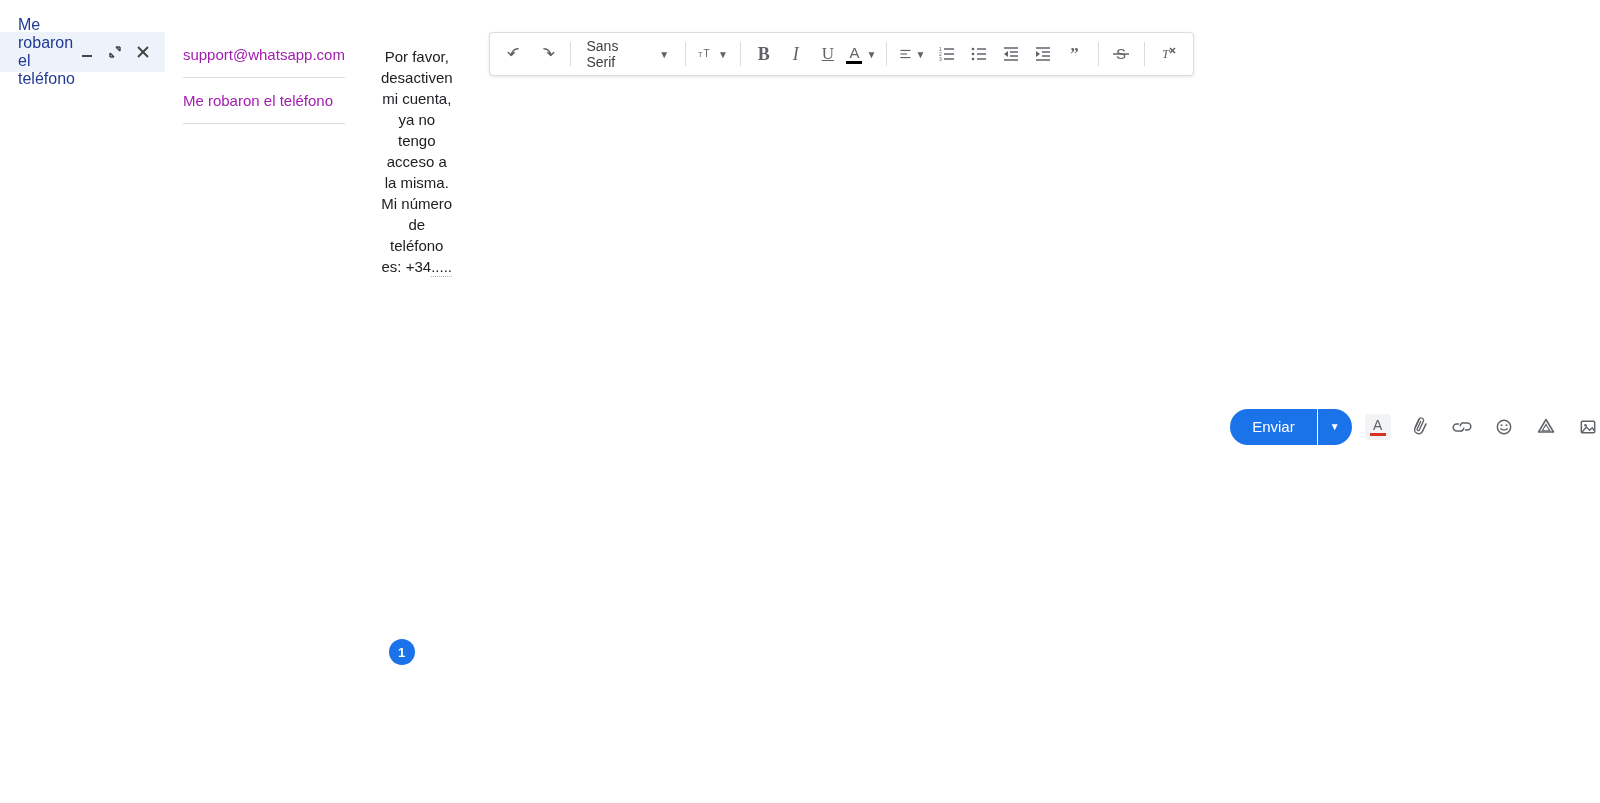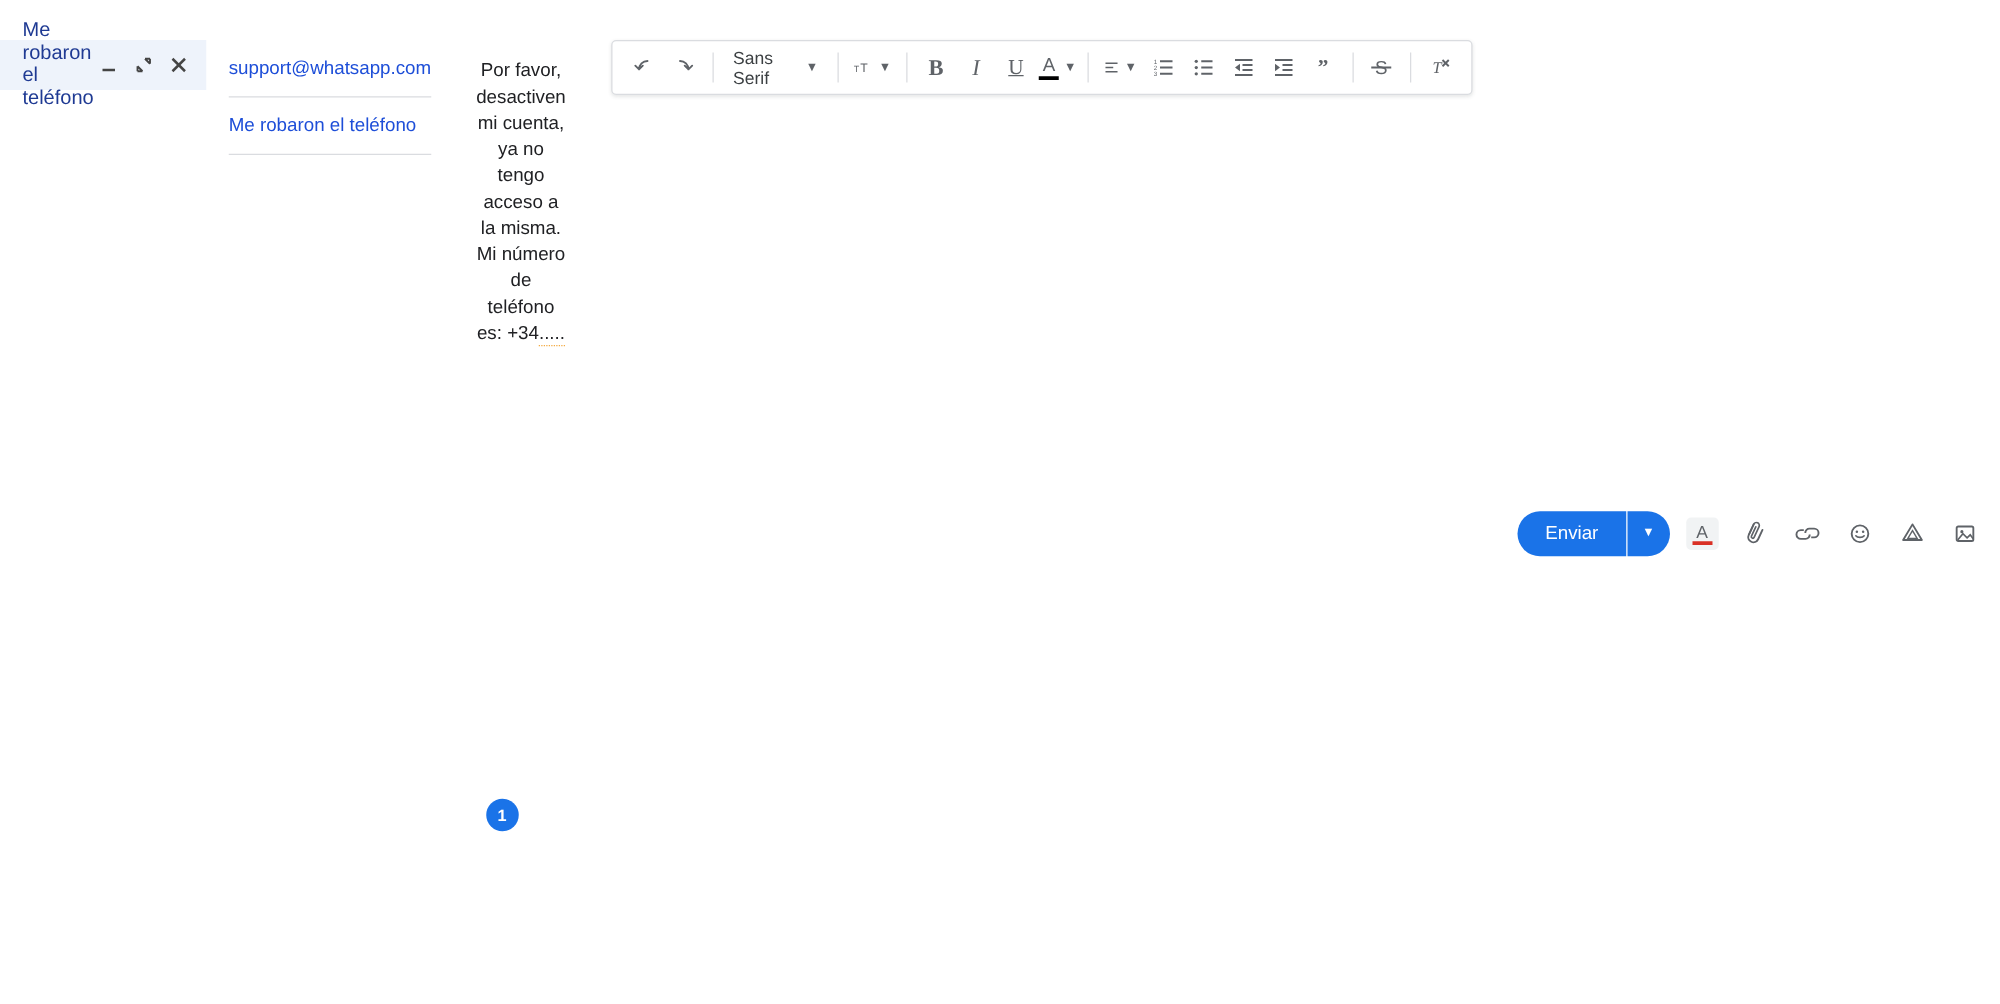--- a/index.html
+++ b/index.html
@@ -4,32 +4,32 @@
 <style>
 * { box-sizing: border-box; margin: 0; padding: 0; }
 html, body { width: 1600px; height: 803px; font-family: Arial, Helvetica, sans-serif; background: #fff; overflow: hidden; }
 .window { display: flex; flex-direction: row; width: 1541px; height: 803px; margin-top: 32px; }
 .header { background: #eef3fb; height: 40px; display: flex; align-items: center; padding: 0 10px 0 18px; }
 .header-title { color: #1f3a93; font-size: 16px; font-weight: 500; flex: 1; }
 .header-controls { display: flex; align-items: center; gap: 4px; }
 .hicon { width: 24px; height: 24px; display: flex; align-items: center; justify-content: center; color: #444; cursor: pointer; font-size: 18px; }
 .fields { padding: 0 18px; }
 .field-row { border-bottom: 1px solid #dadce0; padding: 14px 0; font-size: 15px; color: #202124; }
-.field-row .value { color: #1d4ed8; }
+.field-row .value { color: #a21caf; }
 .body-area { flex: 1; padding: 14px 18px; font-size: 15px; color: #202124; position: relative; text-align: center; }
 .body-text { line-height: 1.4; }
 .underline-orange { border-bottom: 1.5px dotted #f4aa42; padding-bottom: 1px; }
 .chat-badge { position: absolute; right: 56px; bottom: 170px; width: 26px; height: 26px; border-radius: 50%; background: #1a73e8; color: #fff; font-size: 13px; display: flex; align-items: center; justify-content: center; font-weight: bold; }
 .format-toolbar { margin: 0 18px 14px 18px; height: 44px; border: 1px solid #dadce0; border-radius: 4px; box-shadow: 0 1px 3px rgba(60,64,67,.12); display: flex; align-items: center; padding: 0 10px; gap: 2px; background: #fff; width: fit-content; }
 .ftbtn { min-width: 30px; height: 28px; display: flex; align-items: center; justify-content: center; color: #5f6368; cursor: pointer; padding: 0 4px; font-size: 17px; border-radius: 3px; }
 .ftbtn.bold { font-weight: bold; font-family: Georgia, serif; font-size: 18px; }
 .ftbtn.italic { font-style: italic; font-family: Georgia, serif; font-size: 18px; }
 .ftbtn svg { display: block; }
 .ftsep { width: 1px; height: 24px; background: #dadce0; margin: 0 6px; }
-.font-name { font-size: 14px; color: #3c4043; display: flex; align-items: center; gap: 8px; padding: 0 8px; cursor: pointer; }
+.font-name { font-size: 14px; color: #3c4043; display: flex; align-items: center; gap: 24px; padding: 0 8px; cursor: pointer; }
 .caret { font-size: 10px; color: #5f6368; }
 .bottom-bar { display: flex; align-items: center; padding: 6px 18px 20px 18px; gap: 4px; }
 .send-group { display: flex; align-items: center; }
 .send-btn { background: #1a73e8; color: #fff; border: none; height: 36px; padding: 0 22px; border-radius: 18px 0 0 18px; font-size: 15px; font-weight: 500; cursor: pointer; }
 .send-more { background: #1a73e8; border: none; height: 36px; width: 34px; border-radius: 0 18px 18px 0; margin-left: 1px; color: #fff; display: flex; align-items: center; justify-content: center; cursor: pointer; }
 .action-icons { display: flex; align-items: center; gap: 14px; margin-left: 8px; }
 .aicon { width: 28px; height: 28px; display: flex; align-items: center; justify-content: center; color: #5f6368; cursor: pointer; position: relative; }
 .aicon svg { display: block; }
 .font-color-a { display: flex; flex-direction: column; align-items: center; line-height: 1; }
 .font-color-a .bar { width: 16px; height: 3px; background: #000; margin-top: 1px; }

